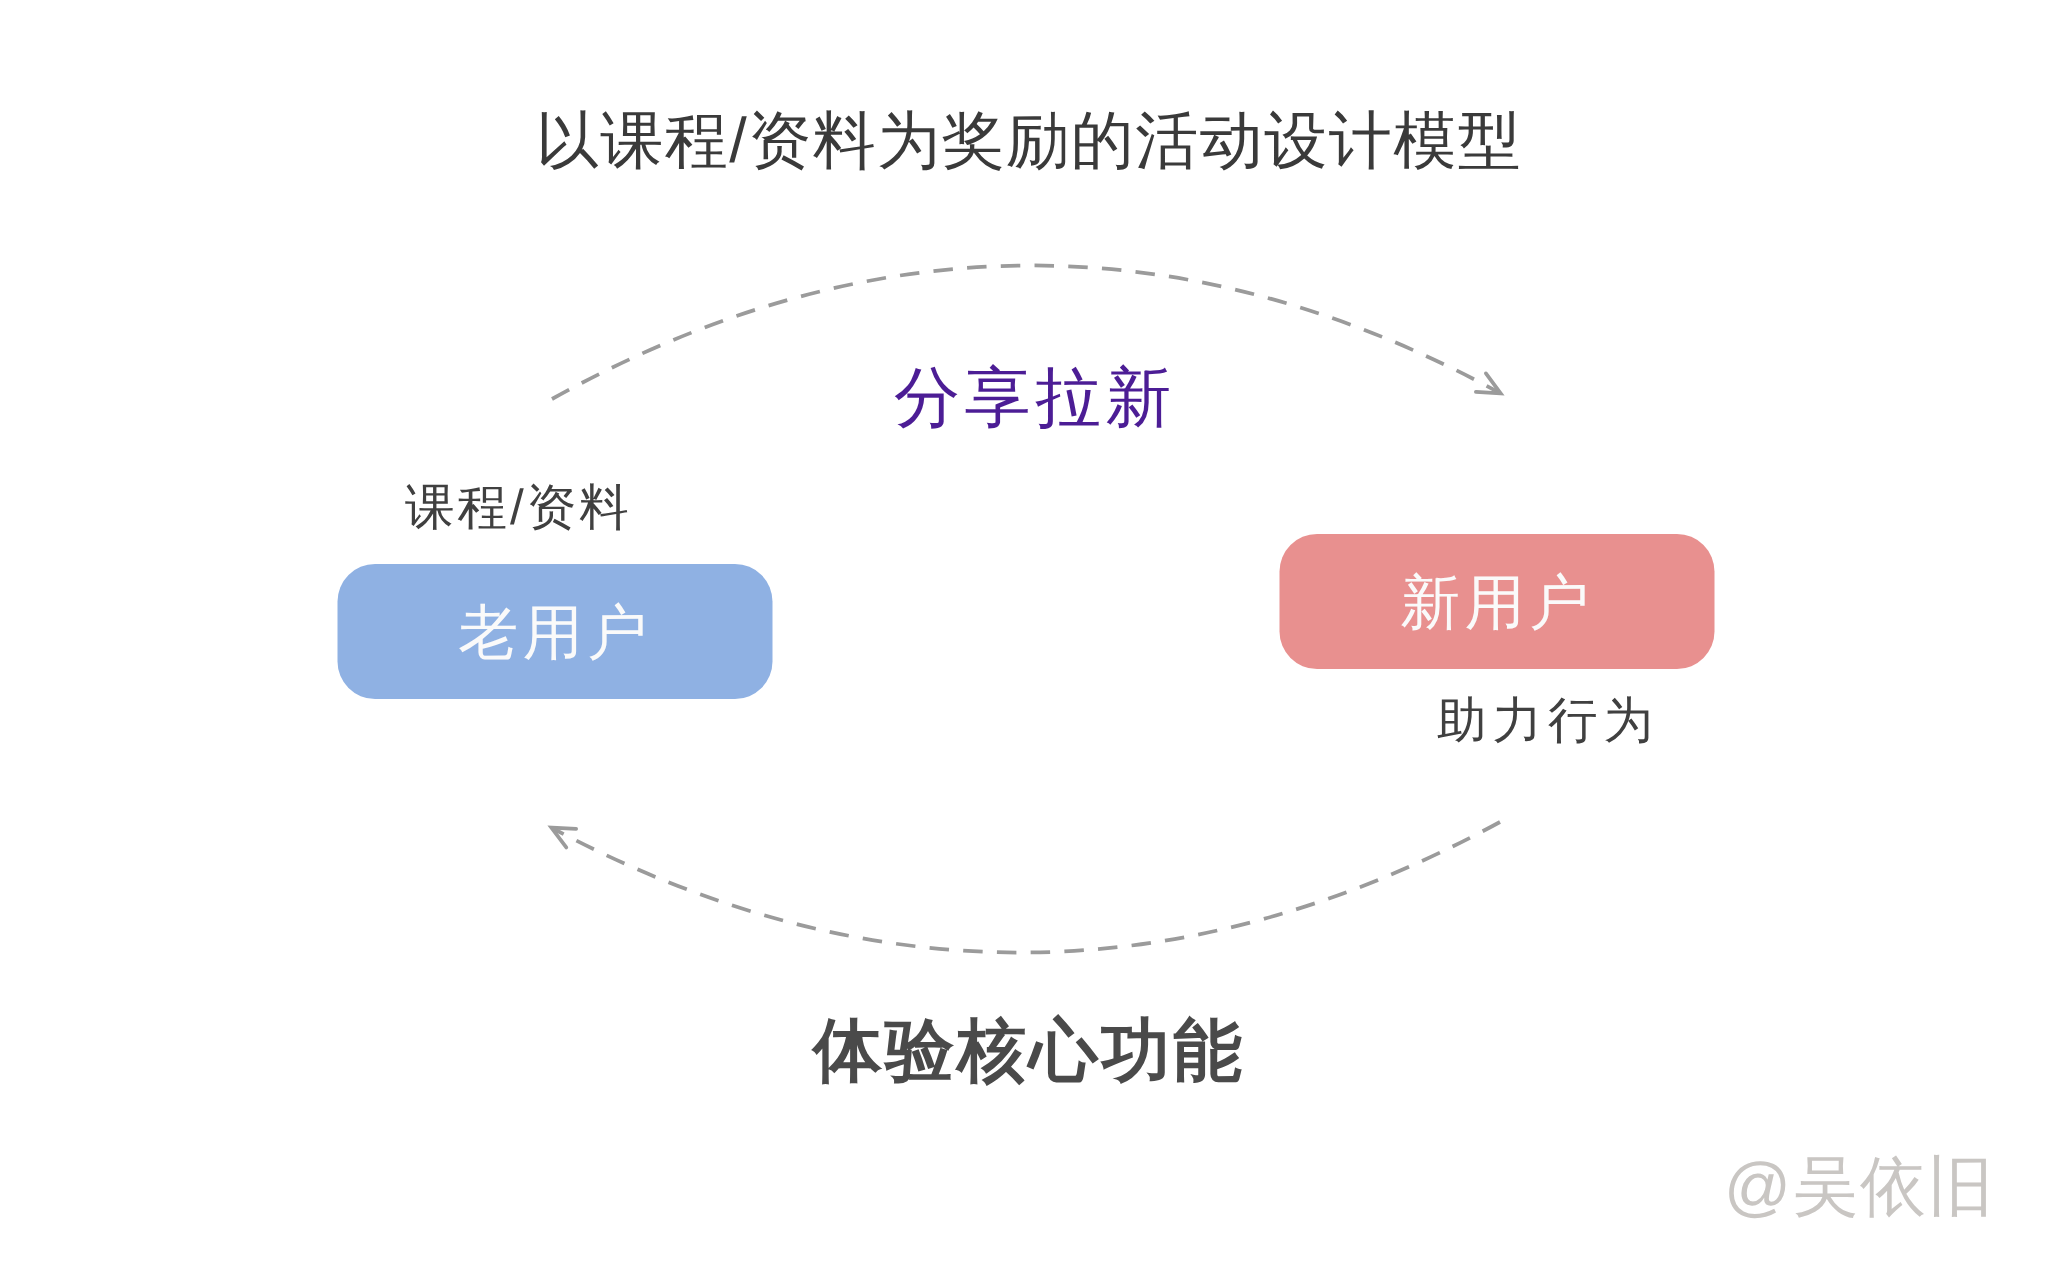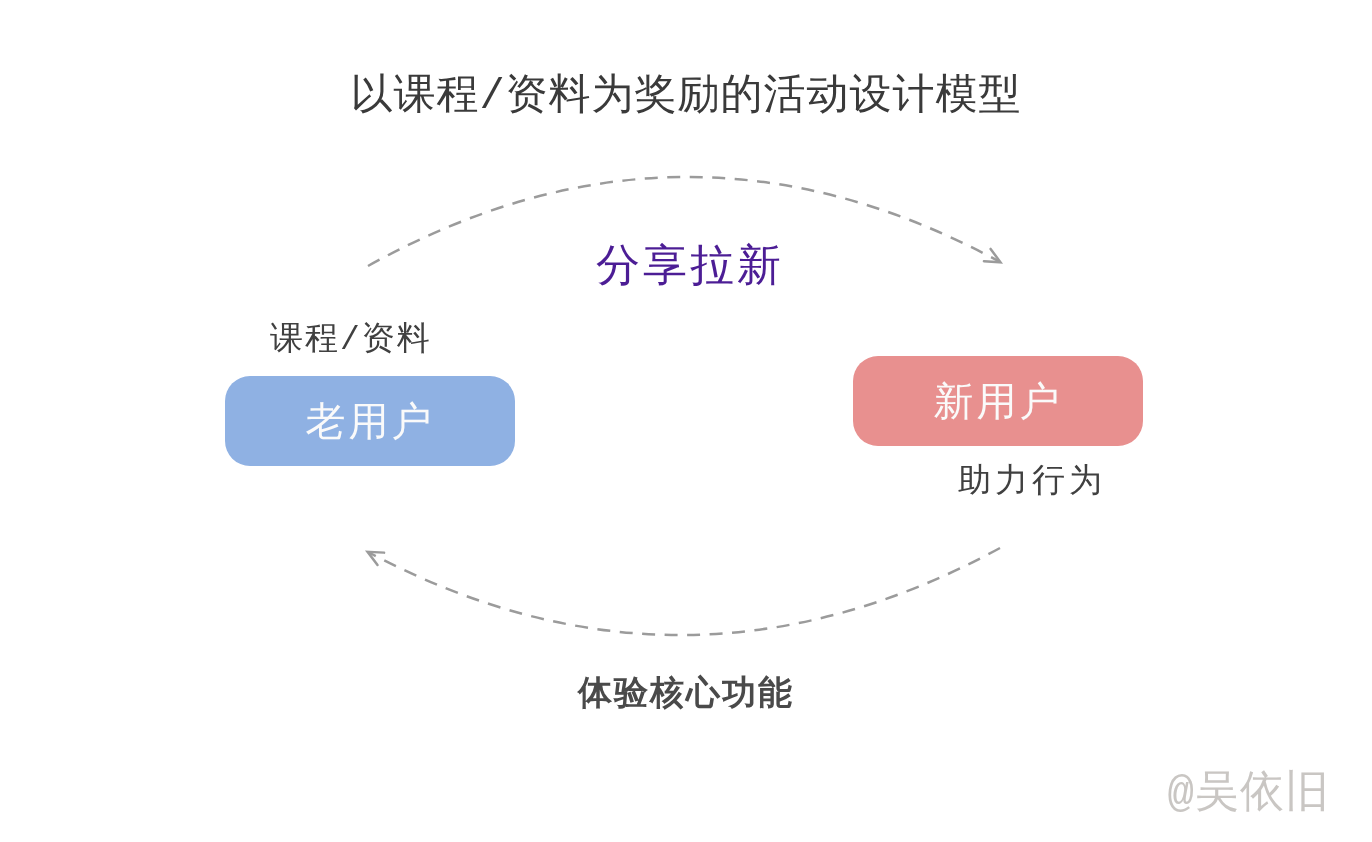--- a/index.html
+++ b/index.html
@@ -5,21 +5,20 @@
   * { margin: 0; padding: 0; box-sizing: border-box; }
   html, body { background: #ffffff; }
   body {
     font-family: "Liberation Sans", "DejaVu Sans", sans-serif;
     width: 1372px; height: 842px; overflow: hidden;
   }
   .stage {
     position: relative;
     width: 1372px; height: 640px;
     background: #ffffff;
-    font-family: Liberation Mono, monospace;
   }
   .diagram-title {
     position: absolute;
     top: 66px; left: 0; width: 100%;
     text-align: center;
     font-size: 42px;
     font-weight: 500;
     color: #3a3a3a;
     letter-spacing: 1px;
   }
@@ -40,21 +39,21 @@
     font-size: 44px;
     color: #4c1d95;
     letter-spacing: 3px;
     white-space: nowrap;
     margin-top: 12px;
   }
   .arc-label-bottom {
     position: absolute;
     top: 670px; left: 0; width: 100%;
     text-align: center;
-    font-size: 34px;
+    font-size: 46px;
     font-weight: 700;
     color: #4a4a4a;
     letter-spacing: 2px;
   }
   .node {
     position: absolute;
     width: 290px; height: 90px;
     border-radius: 25px;
     display: flex;
     align-items: center;

